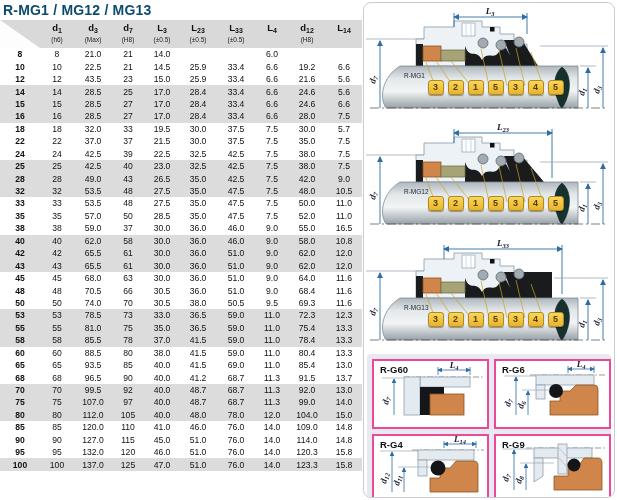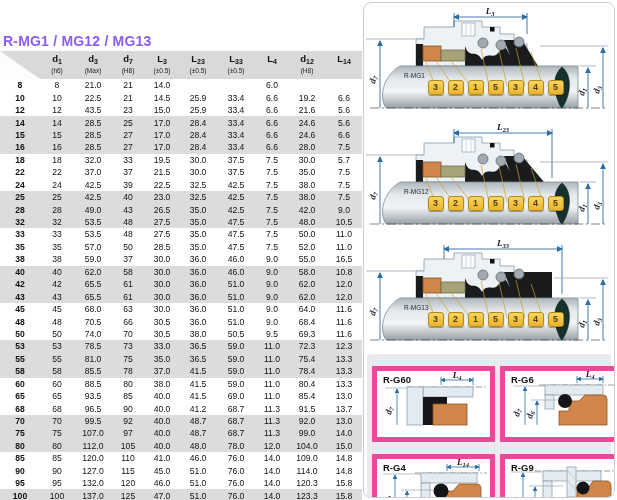--- a/index.html
+++ b/index.html
@@ -1,20 +1,20 @@
 <!DOCTYPE html>
 <html><head>
 <meta charset="utf-8">
 <style>
   html,body{margin:0;padding:0;background:#fff;}
   #page{width:617px;height:500px;overflow:hidden;position:relative;background:#fff;
         font-family:"Liberation Sans",sans-serif;display:flex;}
   
   #table-area{width:362px;flex:0 0 362px;}
-  .page-title{font-weight:bold;font-size:14px;color:#8b5cf6;padding:2px 17px 2px 3px;letter-spacing:.2px;margin-top:31px;}
+  .page-title{font-weight:bold;font-size:14px;color:#0c4a6e;padding:2px 17px 2px 3px;letter-spacing:.2px;}
   table{border-collapse:collapse;table-layout:fixed;width:362px;}
   thead th{background:#d9d9d9;font-size:9.5px;font-weight:bold;color:#111;
            padding:3px 0 0 0;height:25px;vertical-align:top;text-align:center;line-height:10px;}
   thead th.corner{background:linear-gradient(to bottom left,#d9d9d9 49%,#fdfdfd 51%);}
   th .note{display:block;font-size:6.5px;font-weight:normal;color:#222;line-height:7px;}
   .sub{font-size:7px;vertical-align:-2px;}
   tbody td{font-size:8.6px;text-align:center;height:12.45px;padding:0;color:#111;line-height:12px;}
   tbody td.sz{font-weight:bold;}
   tbody tr{background:#fff;}
   tbody tr:nth-child(6n+4),tbody tr:nth-child(6n+5),tbody tr:nth-child(6n+6){background:#dcdcdc;}
@@ -23,21 +23,21 @@
                background:#fff;position:relative;overflow:hidden;}
   .mg-block{position:relative;width:247px;height:115px;margin:1px auto 0 auto;}
   .mg-block svg{display:block;}
   .tag-row{position:absolute;left:62px;top:76px;display:flex;gap:4px;}
   .tag{width:14px;height:13px;border:1px solid #b08a1f;border-radius:3px;
        background:linear-gradient(180deg,#f9d65f 0%,#e9b32b 100%);
        color:#553f00;font-weight:bold;font-size:9px;line-height:13px;text-align:center;
        box-shadow:0 1px 1px rgba(0,0,0,.35);}
   #seat-grid{margin:3px;background:#e9e9f0;border-radius:4px;padding:5px;
              display:grid;grid-template-columns:1fr 1fr;gap:5px;}
-  .seat-panel{background:#fff;border:5px solid #ec4899;height:66px;position:relative;margin-top:7px;}
+  .seat-panel{background:#fff;border:2px solid #ec4899;height:66px;position:relative;}
   .seat-name{position:absolute;top:3px;left:6px;font-weight:bold;font-size:9.5px;color:#111;}
   
   .dim{font-family:"Liberation Serif",serif;font-style:italic;font-weight:bold;font-size:9px;fill:#16162e;}
   .dim .s{font-size:6.5px;}
   .shaft-label{font-family:"Liberation Sans",sans-serif;font-size:6.5px;fill:#1c2430;}
 </style>
 </head>
 <body>
 
 <div id="page">

